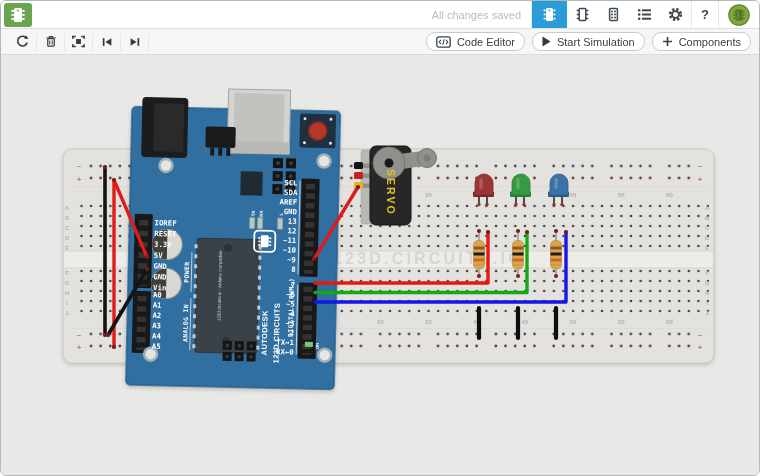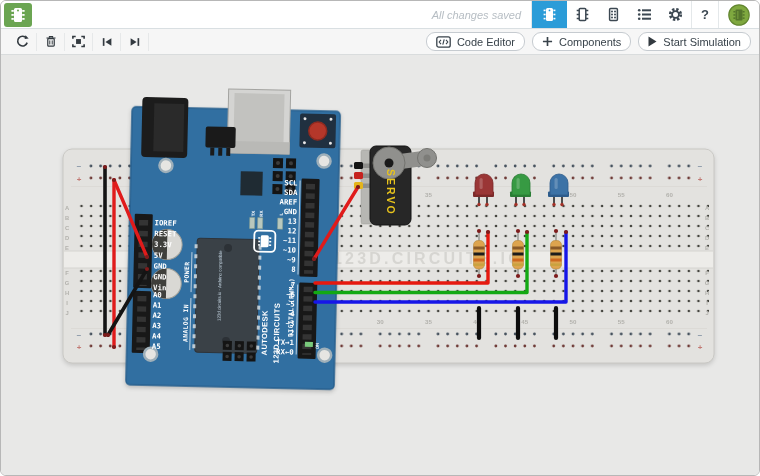--- a/index.html
+++ b/index.html
@@ -2,21 +2,21 @@
 <html><head>
 <meta charset="utf-8">
 <style>
   html,body{margin:0;padding:0;background:#fff;font-family:"Liberation Sans",sans-serif;}
   .window{width:760px;height:476px;box-sizing:border-box;border:1px solid #b7b7b7;border-radius:6px;overflow:hidden;background:#fff;}
   
   .topbar{height:28px;display:flex;align-items:center;background:#fff;border-bottom:1px solid #d9dfe2;box-sizing:border-box;padding-left:3px;}
   .logo{width:28px;height:24px;background:#6ba552;border-radius:3px;display:flex;align-items:center;justify-content:center;flex:none;}
   .title{margin-left:9px;font-size:12px;font-weight:700;color:#333f48;white-space:nowrap;}
   .spacer{flex:1;}
-  .status{font-size:11px;color:#b6bdc3;margin-right:10px;white-space:nowrap;font-style:italic;}
+  .status{font-size:11px;color:#b6bdc3;margin-right:10px;white-space:nowrap;}
   .vsep{width:1px;height:27px;background:#e4e8ea;flex:none;}
   .viewtab{width:31px;height:27px;display:flex;align-items:center;justify-content:center;color:#3c4852;flex:none;cursor:pointer;}
   .viewtab.active{background:#2b9cd8;width:35px;color:#fff;}
   .help{font-size:13px;font-weight:700;width:26px;}
   .avatarcell{width:40px;height:27px;display:flex;align-items:center;justify-content:center;flex:none;}
   
   .toolbar{height:26px;background:#f6f6f6;border-bottom:1px solid #d9dcdd;box-sizing:border-box;display:flex;align-items:center;padding:0 8px;}
   .tool{width:27px;height:18px;display:flex;align-items:center;justify-content:center;border-right:1px solid #e6e8e9;color:#333a40;cursor:pointer;}
   .tool:last-of-type{border-right:none;}
   .tbtn{display:flex;align-items:center;gap:6px;background:#fff;border:1px solid #c6cbd0;border-radius:9px;height:19px;padding:0 9px;font-size:11px;color:#38424a;margin-left:7px;cursor:pointer;white-space:nowrap;}
@@ -174,30 +174,30 @@
     <div class="spacer"></div>
     <button class="tbtn">
       <svg width="15" height="12" viewBox="0 0 15 12">
         <rect x="0.8" y="0.8" width="13.4" height="10.4" rx="2" fill="none" stroke="#38424a" stroke-width="1.3"></rect>
         <path d="M5 3.8 3.2 6l1.8 2.2 M10 3.8 11.8 6 10 8.2" fill="none" stroke="#38424a" stroke-width="1.1"></path>
         <line x1="8.2" y1="3.4" x2="6.8" y2="8.6" stroke="#38424a" stroke-width="1.1"></line>
       </svg>
       <span>Code Editor</span>
     </button>
     <button class="tbtn">
+      <svg width="9" height="11" viewBox="0 0 9 11">
+        <polygon points="0.5,0.5 0.5,10.5 8.5,5.5" fill="#333a40"></polygon>
+      </svg>
+      <span>Start Simulation</span>
+    </button>
+    <button class="tbtn">
       <svg width="11" height="11" viewBox="0 0 12 12">
         <path d="M6 1v10 M1 6h10" stroke="#38424a" stroke-width="1.8"></path>
       </svg>
       <span>Components</span>
-    </button>
-    <button class="tbtn">
-      <svg width="9" height="11" viewBox="0 0 9 11">
-        <polygon points="0.5,0.5 0.5,10.5 8.5,5.5" fill="#333a40"></polygon>
-      </svg>
-      <span>Start Simulation</span>
     </button>
   </div>
 
   <div class="canvas">
     <svg id="board" width="760" height="422" viewBox="0 54 760 422">
       <defs>
         <pattern id="pgridA" x="75.68" y="200" width="9.64" height="10" patternUnits="userSpaceOnUse">
           <circle cx="4.82" cy="5" r="1.3" fill="#45453f"></circle>
         </pattern>
         <pattern id="pgridB" x="75.68" y="265" width="9.64" height="10" patternUnits="userSpaceOnUse">

